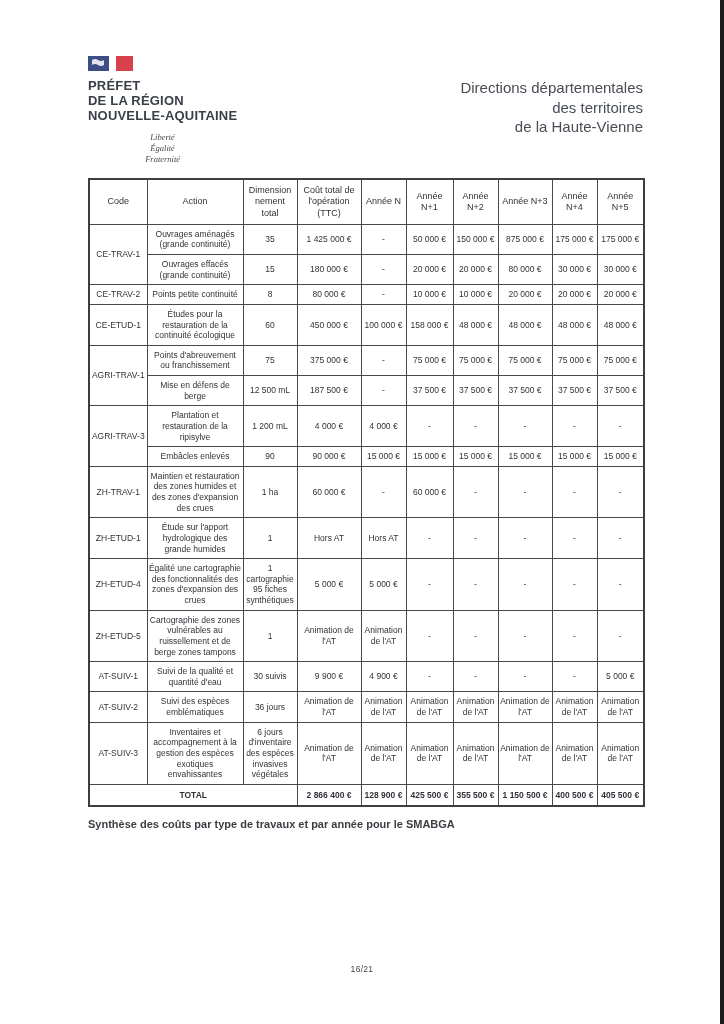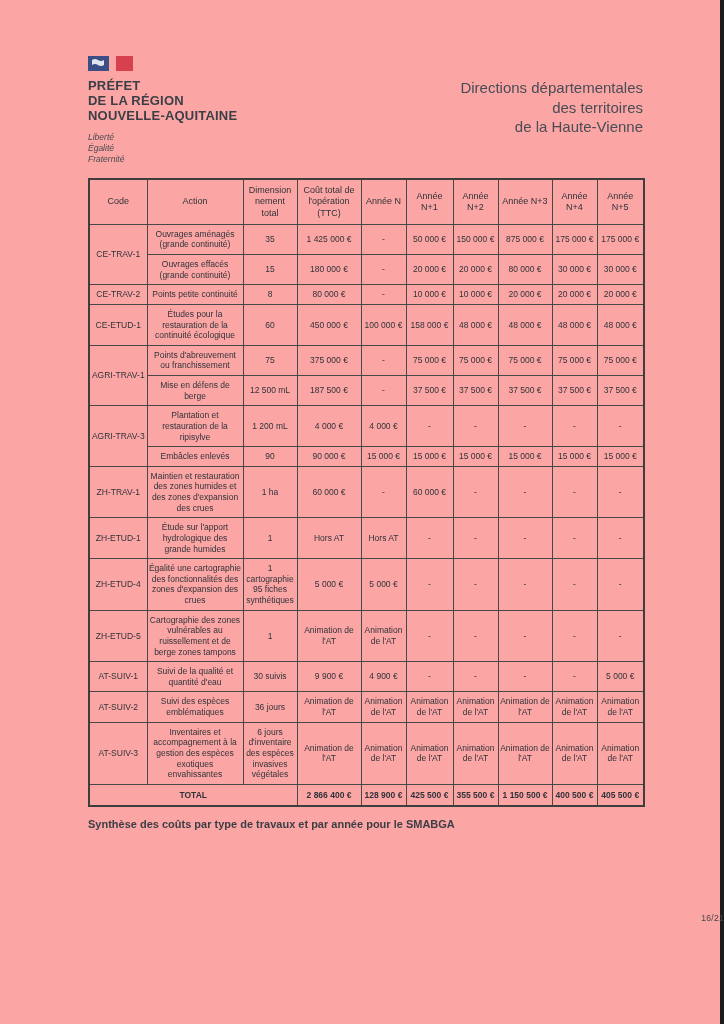--- a/index.html
+++ b/index.html
@@ -1,21 +1,21 @@
 <!DOCTYPE html>
 <html><head>
 <meta charset="utf-8">
 <style>
   * { margin:0; padding:0; box-sizing:border-box; }
   html,body { background:#e8e8e8; }
   .page {
     position:relative;
     width:724px; height:1024px;
     margin:0 auto;
-    background:#fca5a5;
+    background:#ffffff;
     overflow:hidden;
     font-family:"Liberation Sans", sans-serif;
     color:#2f3338;
   }
   
   .scan-edge {
     position:absolute; top:0; right:0;
     width:4px; height:1024px;
     background:#1c1c1c;
   }
@@ -23,24 +23,25 @@
   .branding { position:absolute; top:56px; left:88px; }
   .flag { display:block; margin-bottom:7px; }
   .prefet-lines {
     font-weight:bold;
     font-size:13px; line-height:15px;
     letter-spacing:0.2px;
     color:#3a3f47;
   }
   .motto {
     margin-top:9px;
-    font-family:Liberation Sans, sans-serif;
+    font-family:Liberation Serif, serif;
     font-style:italic;
     font-size:8.5px; line-height:11px;
     color:#474b52;
+    text-align:center;
   }
   
   .header-right {
     position:absolute; top:78px; right:81px;
     text-align:right;
     font-weight:normal;
     font-size:15px; line-height:19.5px;
     color:#484d55;
   }
   
@@ -68,22 +69,22 @@
   
   .caption {
     margin-top:11px;
     width:555px;
     text-align:left;
     font-weight:bold;
     font-size:11px;
     color:#3b3e44;
   }
   .page-num {
-    position:absolute; top:913px; left:0;
-    width:724px; text-align:right;
+    position:absolute; top:964px; left:0;
+    width:724px; text-align:center;
     font-size:8.5px; letter-spacing:0.3px;
     color:#44464b;
   }
 </style>
 </head>
 <body>
 
 <div class="page">
 
   <div class="scan-edge"></div>

